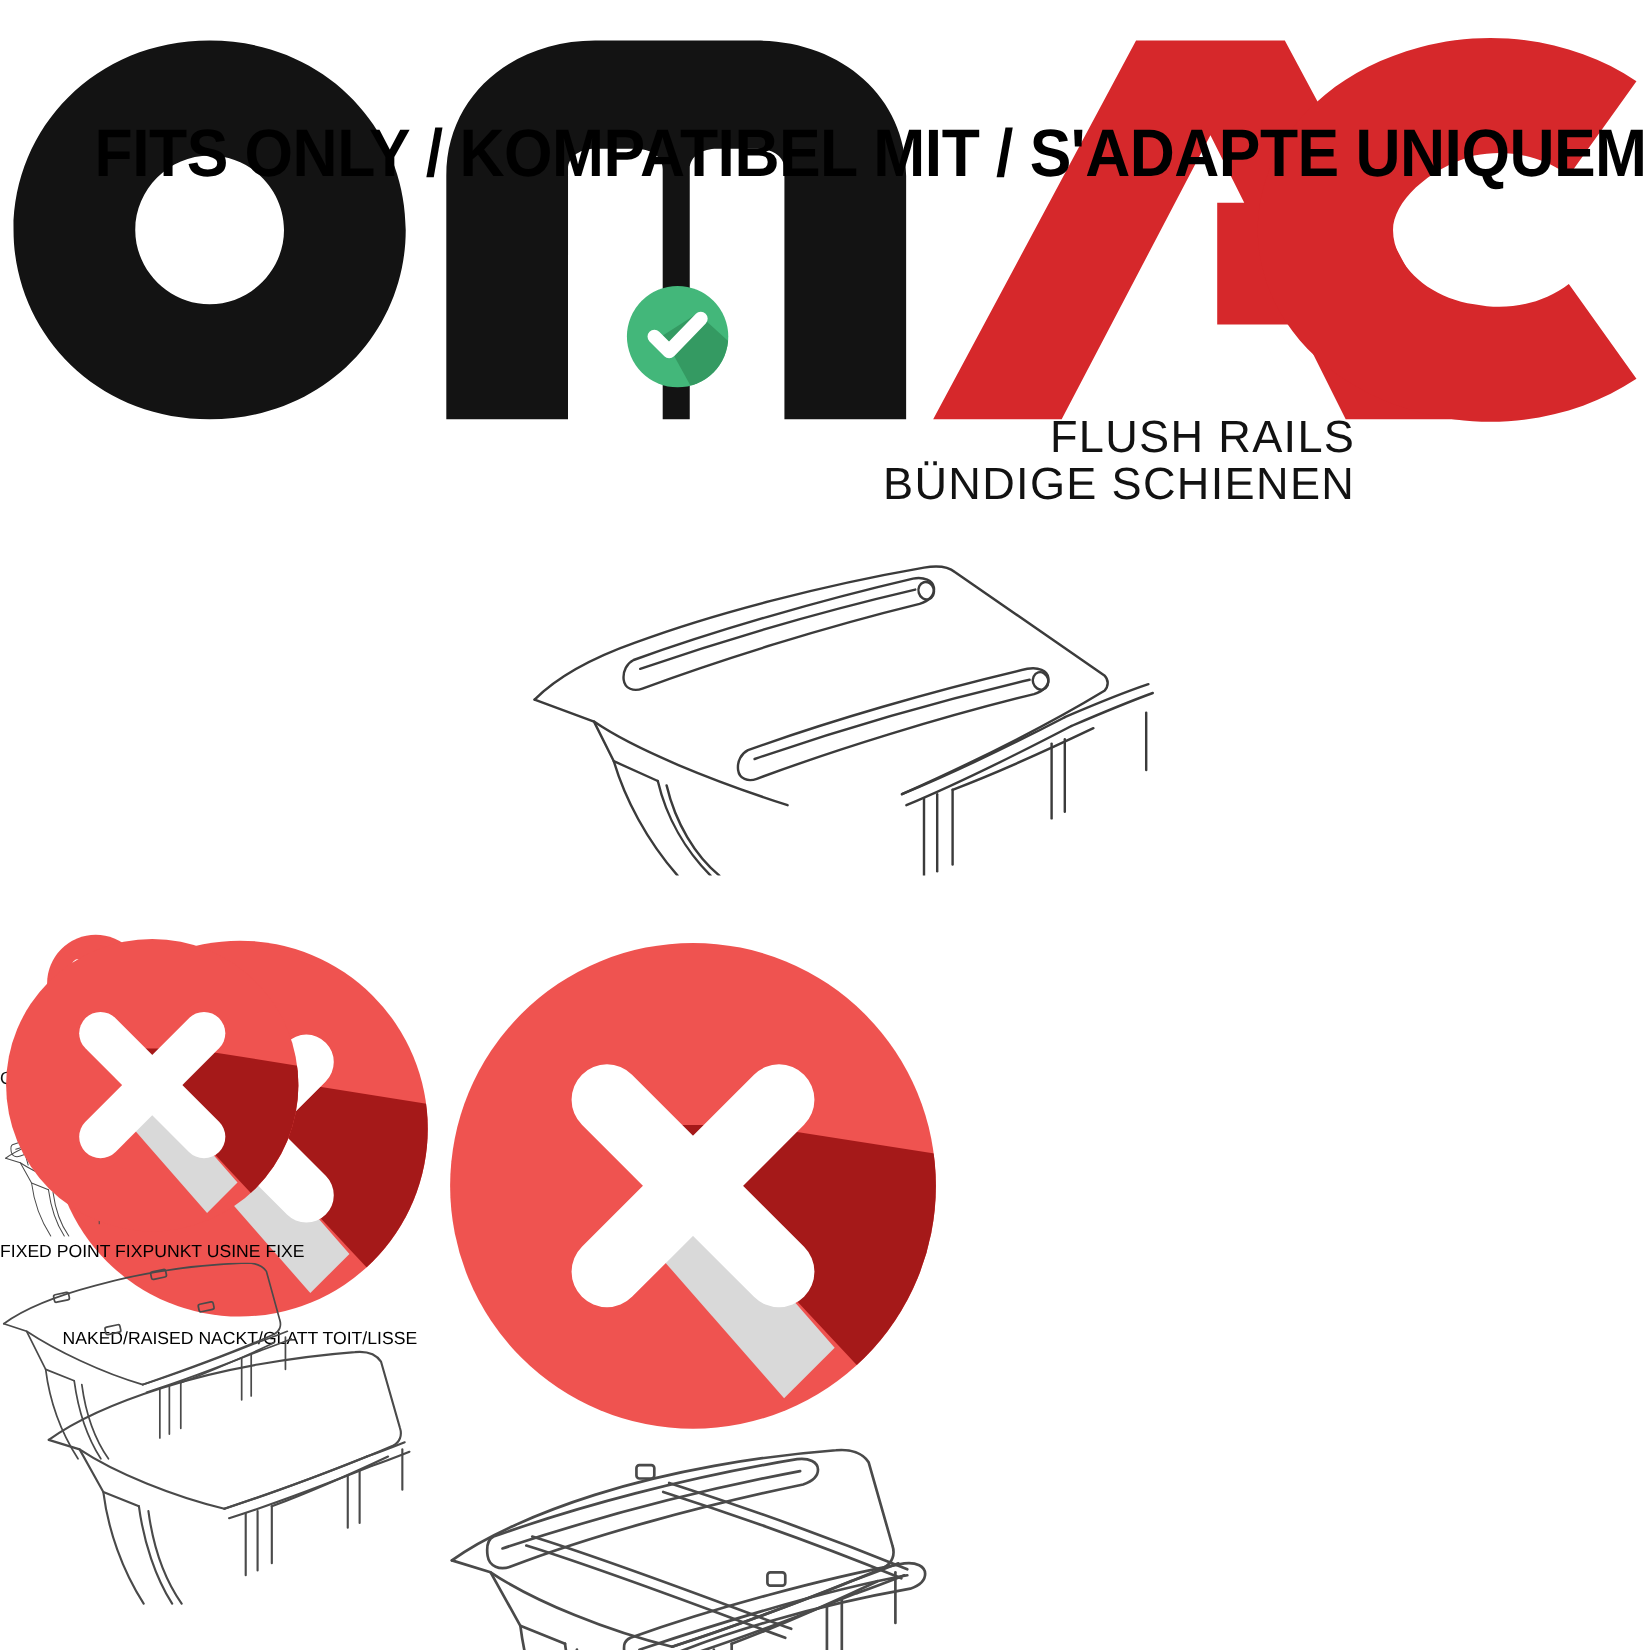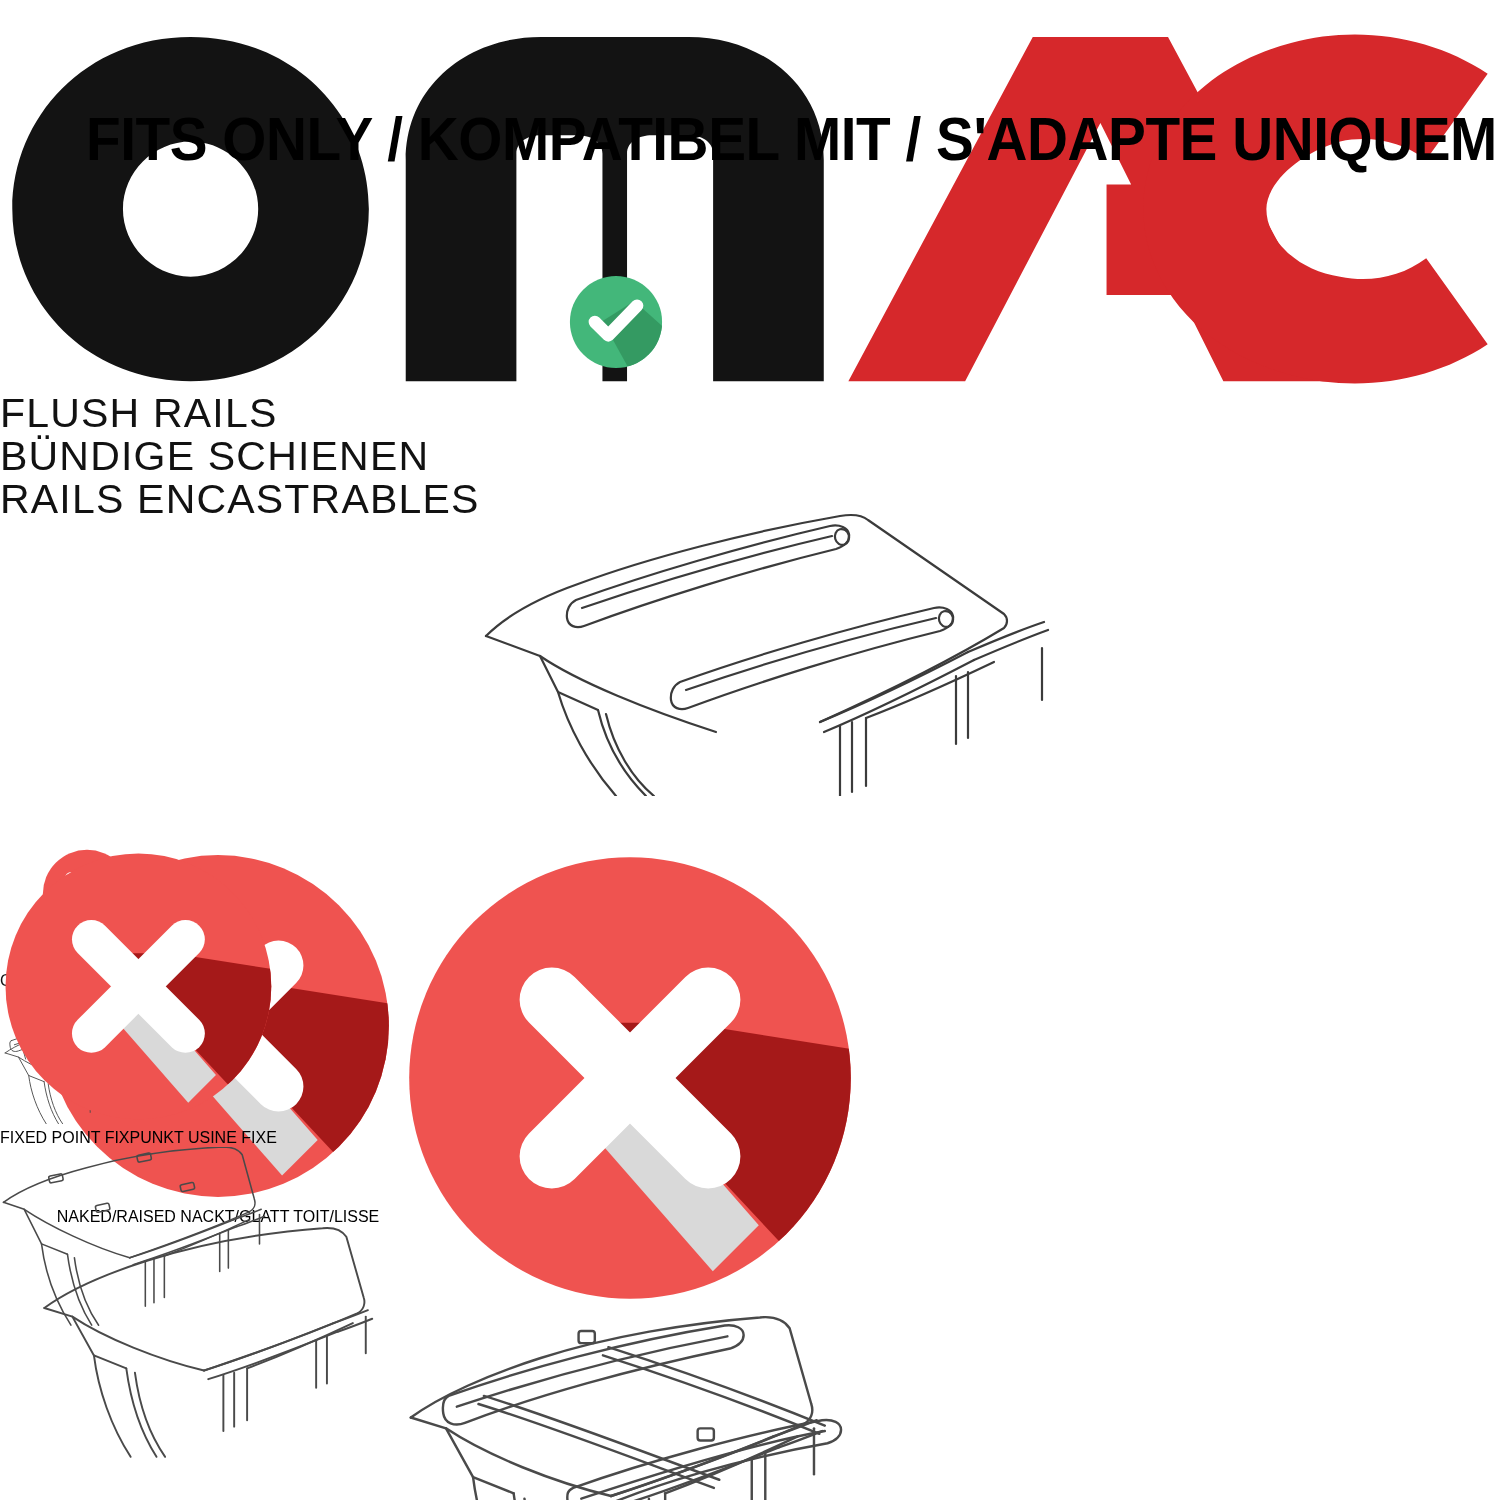--- a/index.html
+++ b/index.html
@@ -30,23 +30,23 @@
     color: #000000;
     transform: scaleX(0.93);
     transform-origin: left center;
     white-space: nowrap;
   }
 
   
   #fits-block {
     position: absolute;
     left: 0;
-    top: 274px;
+    top: 258px;
     width: 1232px;
-    text-align: left;
+    text-align: right;
   }
   .check-badge {
     display: block;
     margin: 0 auto;
     width: 96px;
     height: 96px;
   }
   #fits-heading {
     margin-top: 22px;
     font-size: 41px;
@@ -147,21 +147,20 @@
     <circle cx="50" cy="50" r="48" fill="#43b77a"></circle>
     <g clip-path="url(#clipCheck)">
       <path d="M36 49 L62 96 L100 96 L100 56 L69 28 Z" fill="#349a62"></path>
     </g>
     <path d="M28 50 L42 64 L72 33" fill="none" stroke="#ffffff" stroke-width="13" stroke-linecap="round" stroke-linejoin="round"></path>
   </svg>
 
   <div id="fits-heading">
     <span class="ln">FLUSH RAILS</span>
     <span class="ln">BÜNDIGE SCHIENEN</span>
-    <span class="ln">RAILS ENCASTRABLES</span>
   </div>
 </div>
 
 
 <svg id="fits-illustration" viewBox="0 0 620 300">
   <g fill="none" stroke="#3b3b3b" stroke-width="2.2" stroke-linecap="round" stroke-linejoin="round">
 
     <path d="M38 140 C60 118 96 100 130 88 C200 62 300 36 392 20
              C404 18 414 19 420 24 L556 118 C560 122 560 128 556 132
              C500 166 430 200 372 226"></path>

